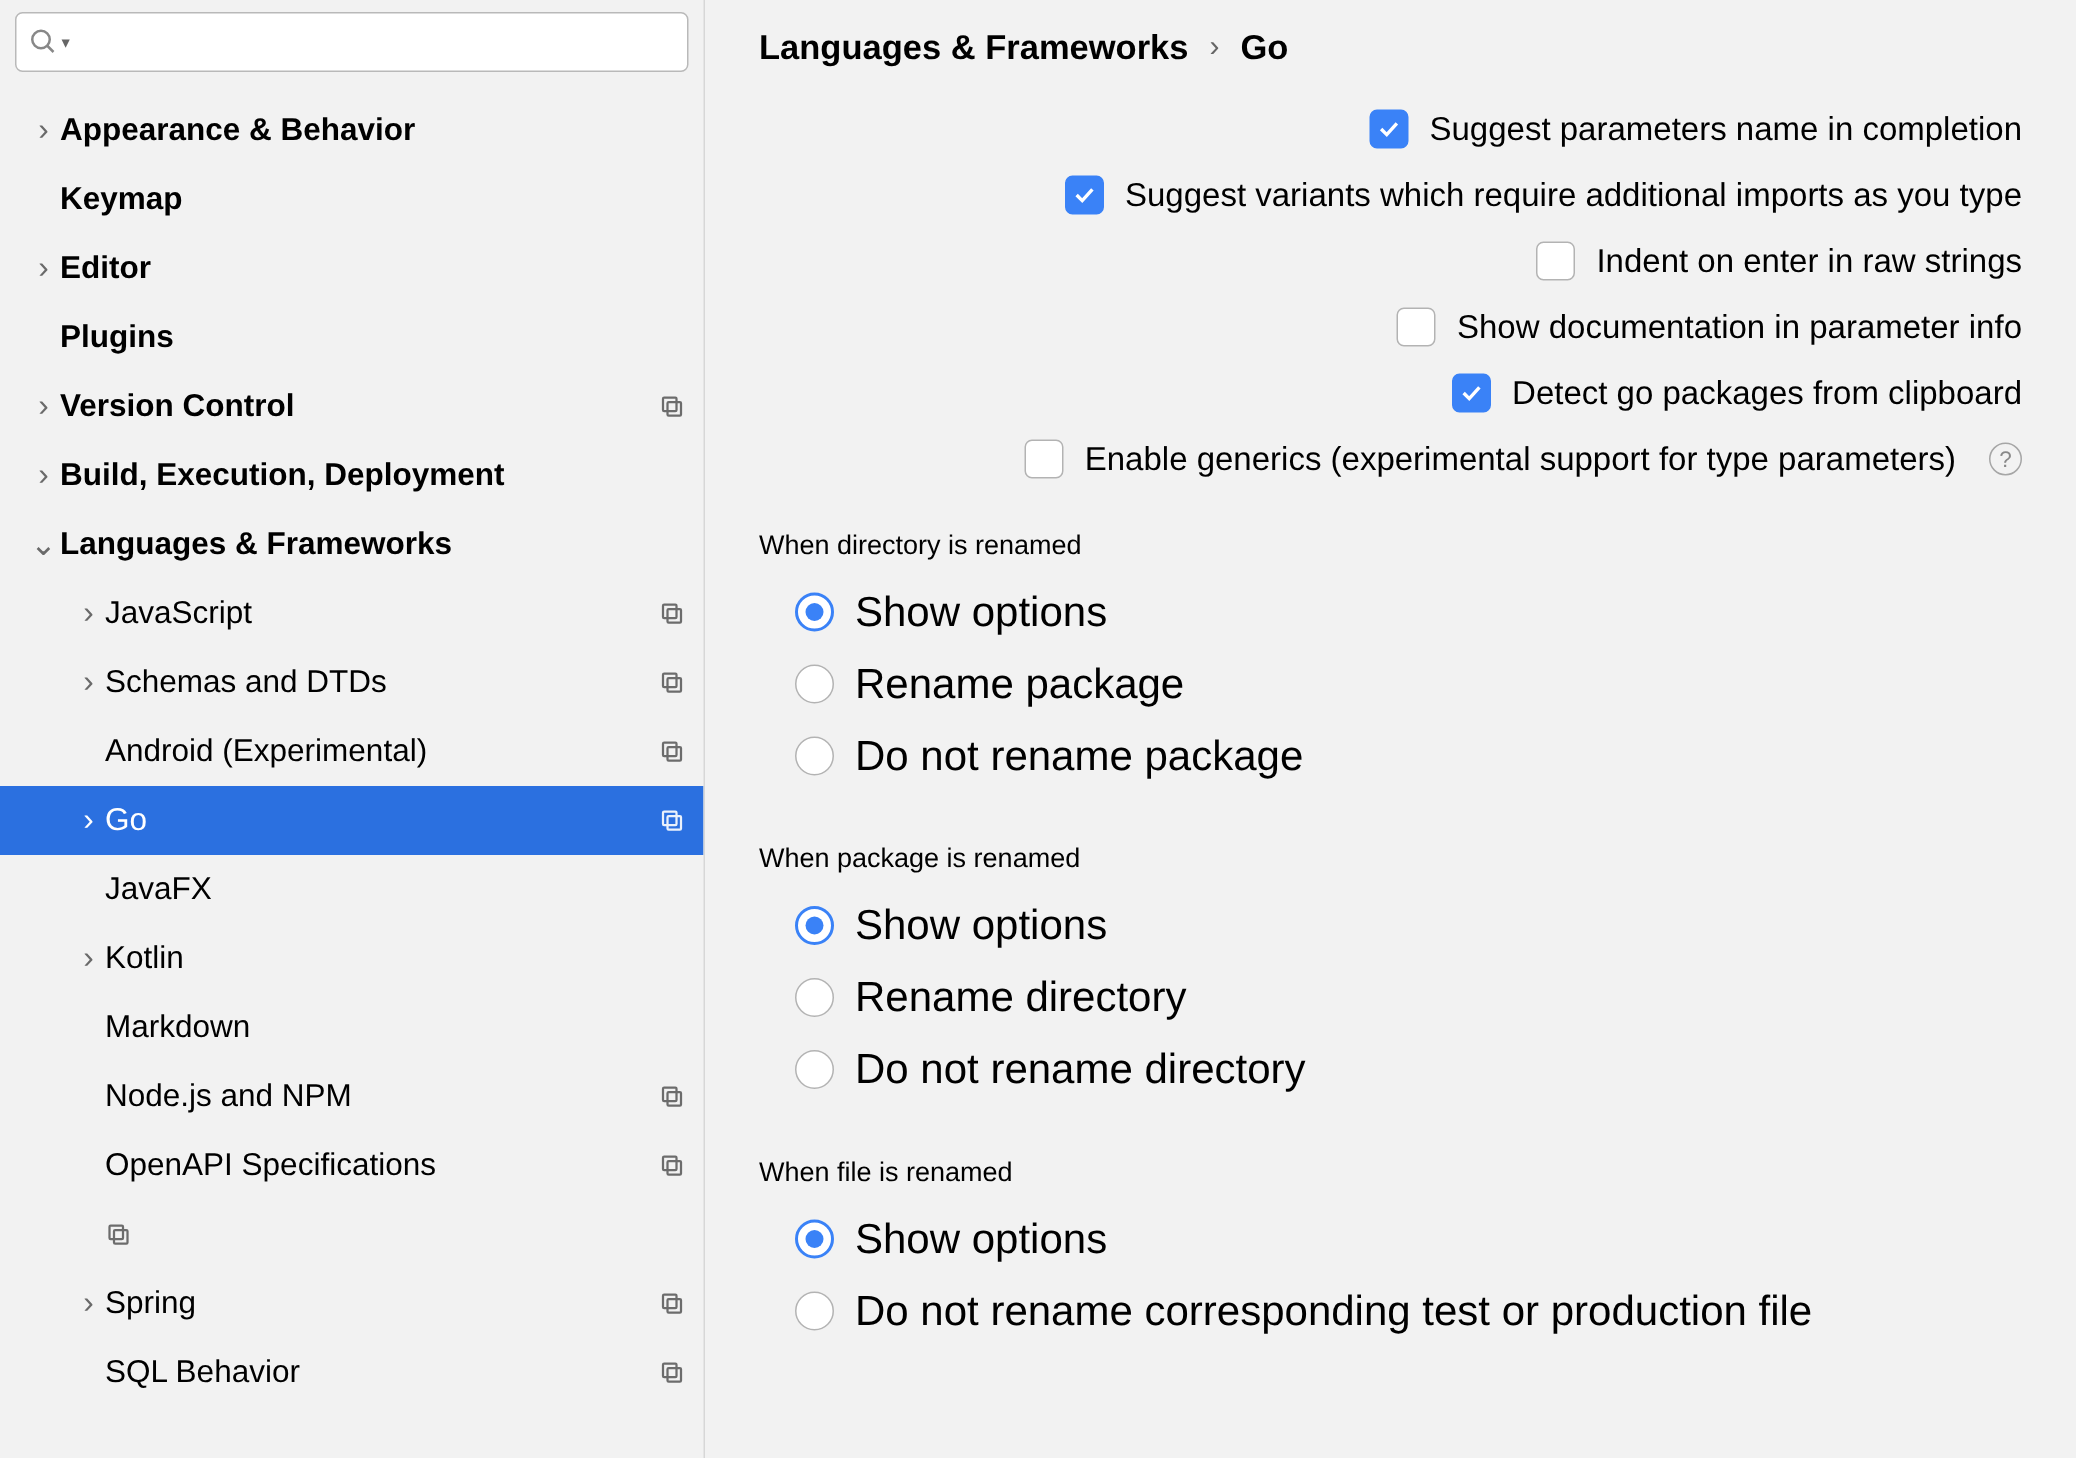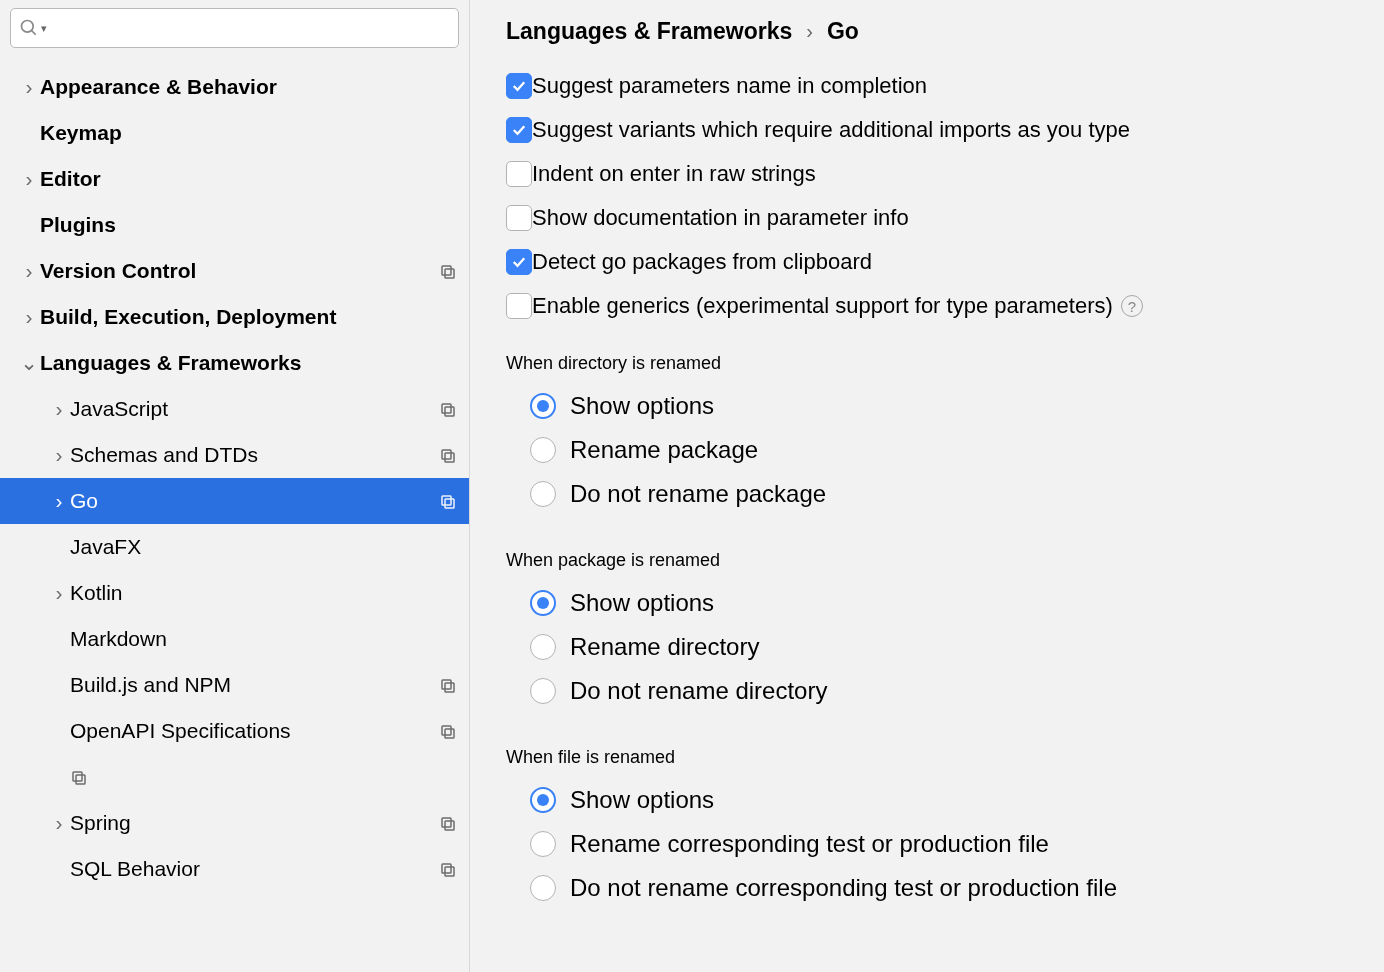--- a/index.html
+++ b/index.html
@@ -71,40 +71,40 @@
     padding: 18px 36px 0 36px;
     overflow: hidden;
   }
   .breadcrumb {
     display: flex; align-items: center; gap: 14px;
     font-size: 23px; font-weight: 700;
     margin-bottom: 28px;
   }
   .breadcrumb .sep { font-weight: 400; color: #666; font-size: 20px; }
   .opts { display: flex; flex-direction: column; gap: 18px; }
-  .check-row { display: flex; align-items: center; font-size: 22px; }
+  .check-row { display: flex; align-items: center; gap: 14px; font-size: 22px; justify-content: flex-end; }
   .checkbox {
     width: 26px; height: 26px; border-radius: 5px;
     border: 1.5px solid #b3b3b3; background: #fff;
     display: inline-flex; align-items: center; justify-content: center;
     flex-shrink: 0;
   }
   .checkbox.checked { background: #3a82f7; border-color: #3a82f7; }
   .checkbox.checked svg { width: 18px; height: 18px; stroke: #fff; stroke-width: 3; fill: none; }
   .help-icon {
     width: 22px; height: 22px; border-radius: 50%;
     border: 1.5px solid #a6a6a6; color: #888;
     display: inline-flex; align-items: center; justify-content: center;
     font-size: 15px; margin-left: 8px; flex-shrink:0;
   }
   .group { margin-top: 16px; }
   .group-title { font-size: 18px; margin-bottom: 10px; }
   .radio-row {
     display: flex; align-items: center; gap: 14px;
-    font-size: 24px; padding: 8px 0 8px 24px;
+    font-size: 28px; padding: 8px 0 8px 24px;
   }
   .radio {
     width: 26px; height: 26px; border-radius: 50%;
     border: 1.5px solid #b3b3b3; background: #fff;
     display: inline-flex; align-items: center; justify-content: center;
     flex-shrink: 0;
   }
   .radio.checked { border-color: #3a82f7; border-width: 2px; }
   .radio.checked .dot { width: 12px; height: 12px; border-radius: 50%; background: #3a82f7; }
 </style>
@@ -165,20 +165,28 @@
             </svg></span>
         </div>
         <div class="tree-row depth1">
           <span class="chev">›</span>
           <span class="label">Schemas and DTDs</span>
           <span class="profile-icon"><svg viewBox="0 0 24 24" width="18" height="18" fill="none" stroke="currentColor" stroke-width="2">
               <rect x="4" y="4" width="12" height="12" rx="1"></rect>
               <rect x="8" y="8" width="12" height="12" rx="1"></rect>
             </svg></span>
         </div>
+        <div class="tree-row depth1">
+          <span class="chev none">›</span>
+          <span class="label">Android (Experimental)</span>
+          <span class="profile-icon"><svg viewBox="0 0 24 24" width="18" height="18" fill="none" stroke="currentColor" stroke-width="2">
+              <rect x="4" y="4" width="12" height="12" rx="1"></rect>
+              <rect x="8" y="8" width="12" height="12" rx="1"></rect>
+            </svg></span>
+        </div>
         <div class="tree-row depth1 selected">
           <span class="chev">›</span>
           <span class="label">Go</span>
           <span class="profile-icon"><svg viewBox="0 0 24 24" width="18" height="18" fill="none" stroke="currentColor" stroke-width="2">
               <rect x="4" y="4" width="12" height="12" rx="1"></rect>
               <rect x="8" y="8" width="12" height="12" rx="1"></rect>
             </svg></span>
         </div>
         <div class="tree-row depth1">
           <span class="chev none">›</span>
@@ -187,21 +195,21 @@
         <div class="tree-row depth1">
           <span class="chev">›</span>
           <span class="label">Kotlin</span>
         </div>
         <div class="tree-row depth1">
           <span class="chev none">›</span>
           <span class="label">Markdown</span>
         </div>
         <div class="tree-row depth1">
           <span class="chev none">›</span>
-          <span class="label">Build.js and NPM</span>
+          <span class="label">Node.js and NPM</span>
           <span class="profile-icon"><svg viewBox="0 0 24 24" width="18" height="18" fill="none" stroke="currentColor" stroke-width="2">
               <rect x="4" y="4" width="12" height="12" rx="1"></rect>
               <rect x="8" y="8" width="12" height="12" rx="1"></rect>
             </svg></span>
         </div>
         <div class="tree-row depth1">
           <span class="chev none">›</span>
           <span class="label">OpenAPI Specifications</span>
           <span class="profile-icon"><svg viewBox="0 0 24 24" width="18" height="18" fill="none" stroke="currentColor" stroke-width="2">
               <rect x="4" y="4" width="12" height="12" rx="1"></rect>
@@ -315,22 +323,18 @@
         <div class="group">
           <div class="group-title">When file is renamed</div>
           <div class="radio-row">
             <span class="radio checked">
               <span class="dot"></span>
             </span>
             <span>Show options</span>
           </div>
           <div class="radio-row">
             <span class="radio"></span>
-            <span>Rename corresponding test or production file</span>
-          </div>
-          <div class="radio-row">
-            <span class="radio"></span>
             <span>Do not rename corresponding test or production file</span>
           </div>
         </div>
       </div>
   </main>
 </div>
 
 </body></html>

